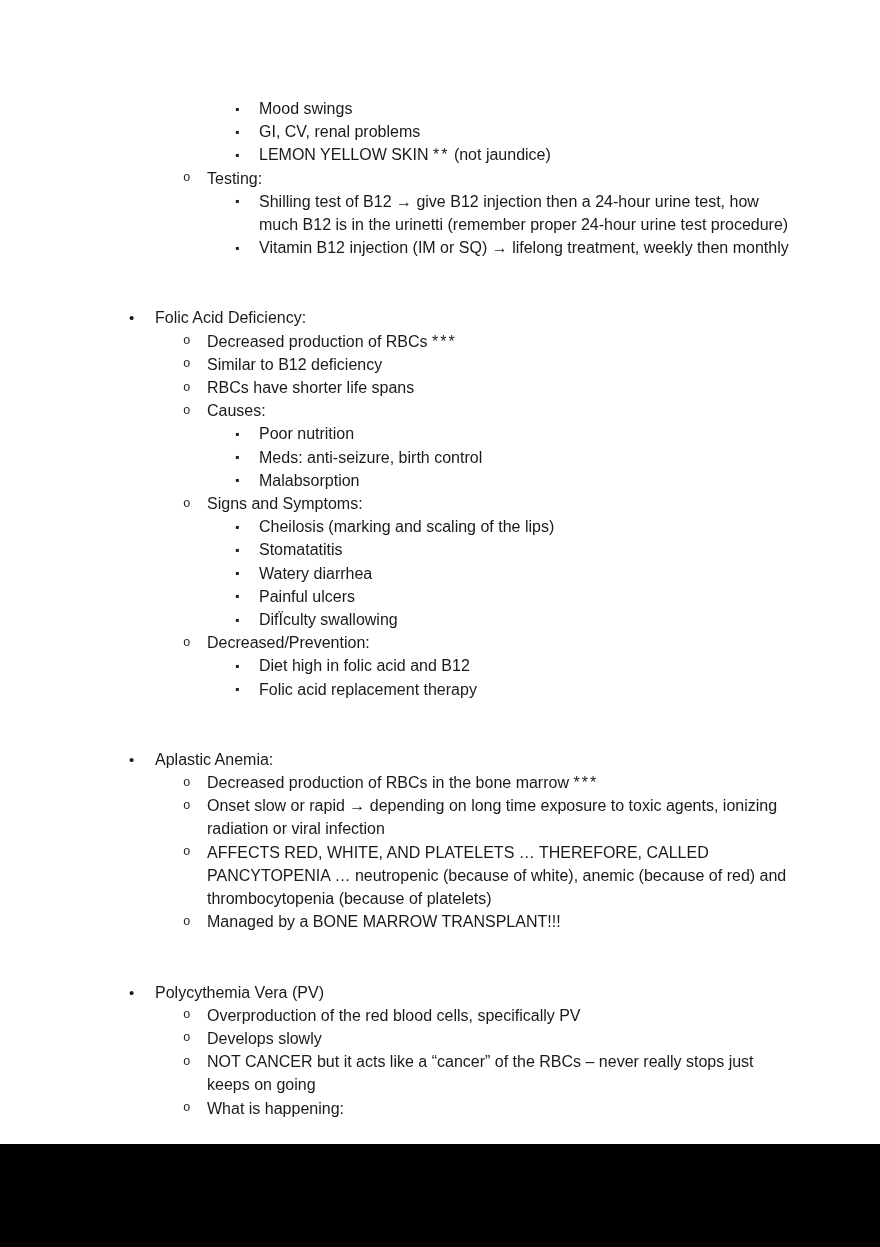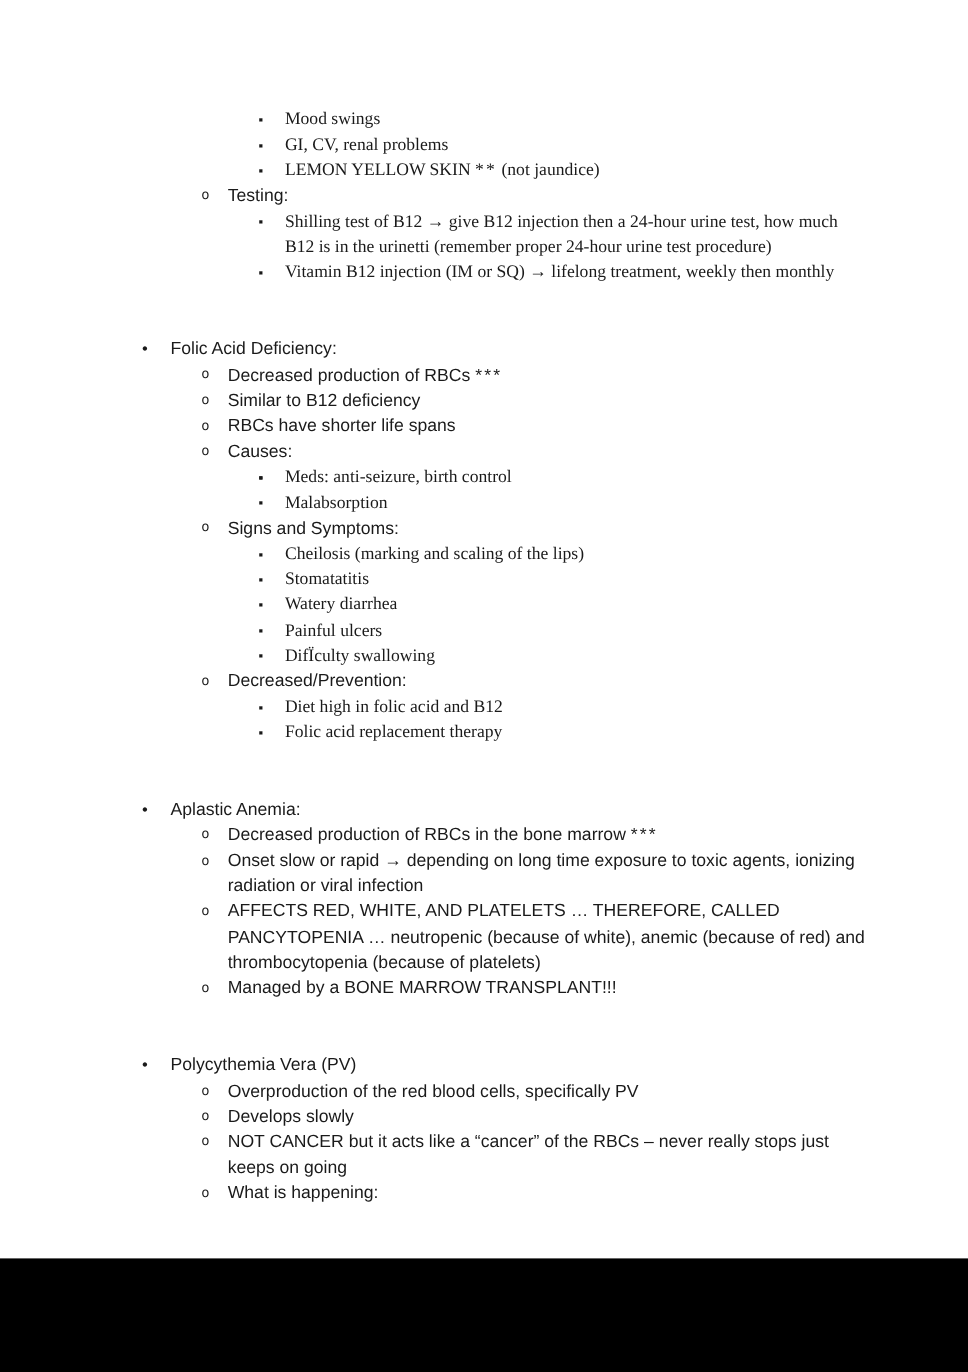--- a/index.html
+++ b/index.html
@@ -35,21 +35,21 @@
   .l2 > .bullet {
     left: 183px;
     font-size: 12.5px;
     font-family: "Liberation Mono", "DejaVu Sans Mono", monospace;
     top: 0.5px;
   }
   .l3 > .bullet { left: 235px; font-size: 12px; top: 0.5px; }
   .text { display: block; }
   .l1 > .text { margin-left: 155px; width: 632px; margin-top: 47px; }
   .l2 > .text { margin-left: 207px; width: 584px; }
-  .l3 > .text { margin-left: 259px; width: 530px; font-family: Liberation Serif, serif; }
+  .l3 > .text { margin-left: 259px; width: 530px; }
   .bold { font-weight: normal; }
   .stars { letter-spacing: 2px; }
   #bottom-bar {
     position: absolute;
     left: 0;
     top: 1144px;
     width: 880px;
     height: 103px;
   }
 </style>
@@ -97,20 +97,21 @@
       <div class="item l2">
         <span class="bullet">o</span>
         <span class="text"><span>RBCs have shorter life spans</span></span>
       </div>
       <div class="item l2">
         <span class="bullet">o</span>
         <span class="text"><span>Causes:</span></span>
       </div>
       <div class="item l3">
         <span class="bullet">▪</span>
+        <span class="text"><span>Poor nutrition</span></span>
       </div>
       <div class="item l3">
         <span class="bullet">▪</span>
         <span class="text"><span>Meds: anti-seizure, birth control</span></span>
       </div>
       <div class="item l3">
         <span class="bullet">▪</span>
         <span class="text"><span>Malabsorption</span></span>
       </div>
       <div class="item l2">

